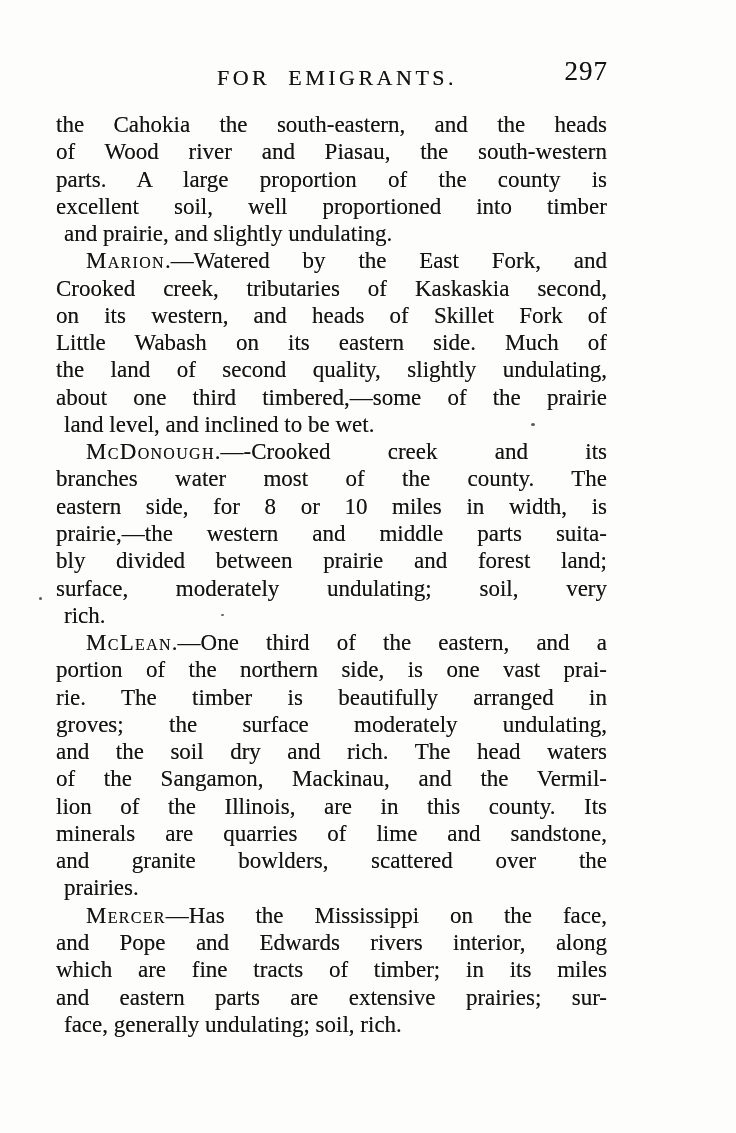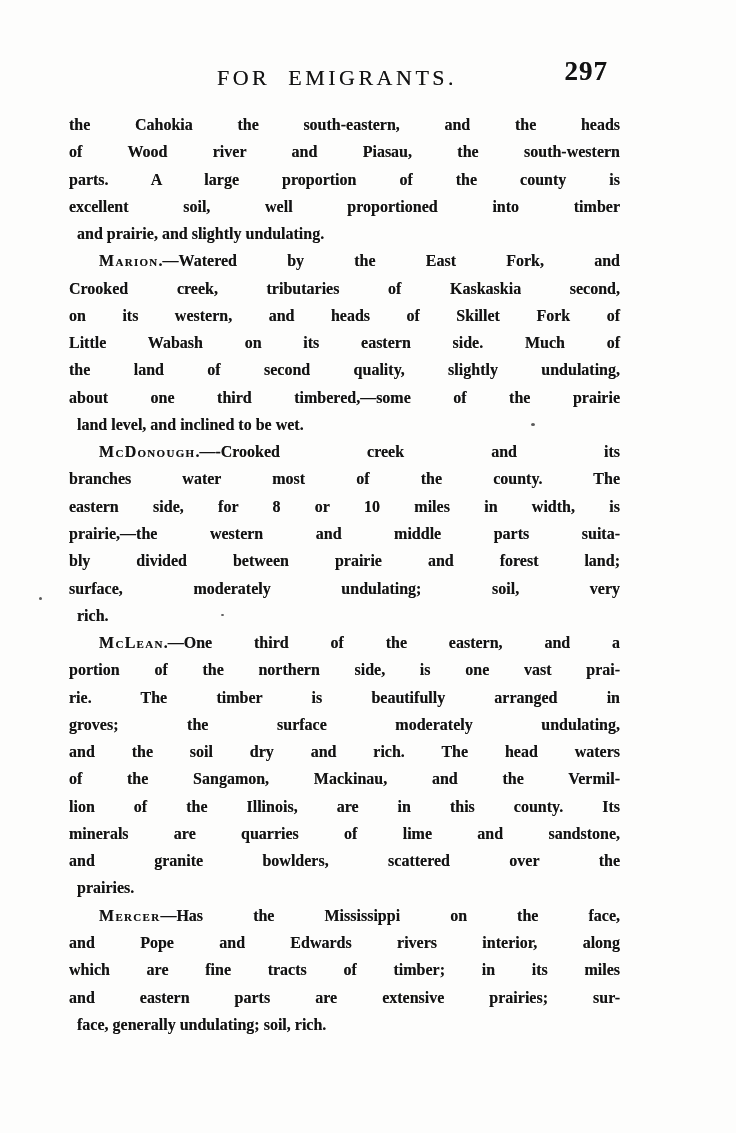--- a/index.html
+++ b/index.html
@@ -31,34 +31,33 @@
     letter-spacing: 3.5px;
     word-spacing: 9px;
     white-space: nowrap;
     text-shadow: 0 0 0.4px rgba(0,0,0,0.55);
   }
   .page-number {
     position: absolute;
     top: 56px;
     right: 128px;
     font-size: 27px;
-    font-weight: bold;
+    font-weight: normal;
     letter-spacing: 1px;
     text-shadow: 0 0 0.4px rgba(0,0,0,0.55);
   }
   
   .page-body {
     position: absolute;
     top: 111px;
-    left: 69px;
+    left: 56px;
     width: 551px;
-    font-size: 16px;
+    font-size: 23px;
     line-height: 27.27px;
     text-shadow: 0 0 0.35px rgba(0,0,0,0.5);
-    font-weight: bold;
   }
   .paragraph { margin: 0; }
   .line {
     text-align: justify;
     text-align-last: justify;
     white-space: nowrap;
     height: 27.27px;
   }
   .line.last {
     text-align: left;

